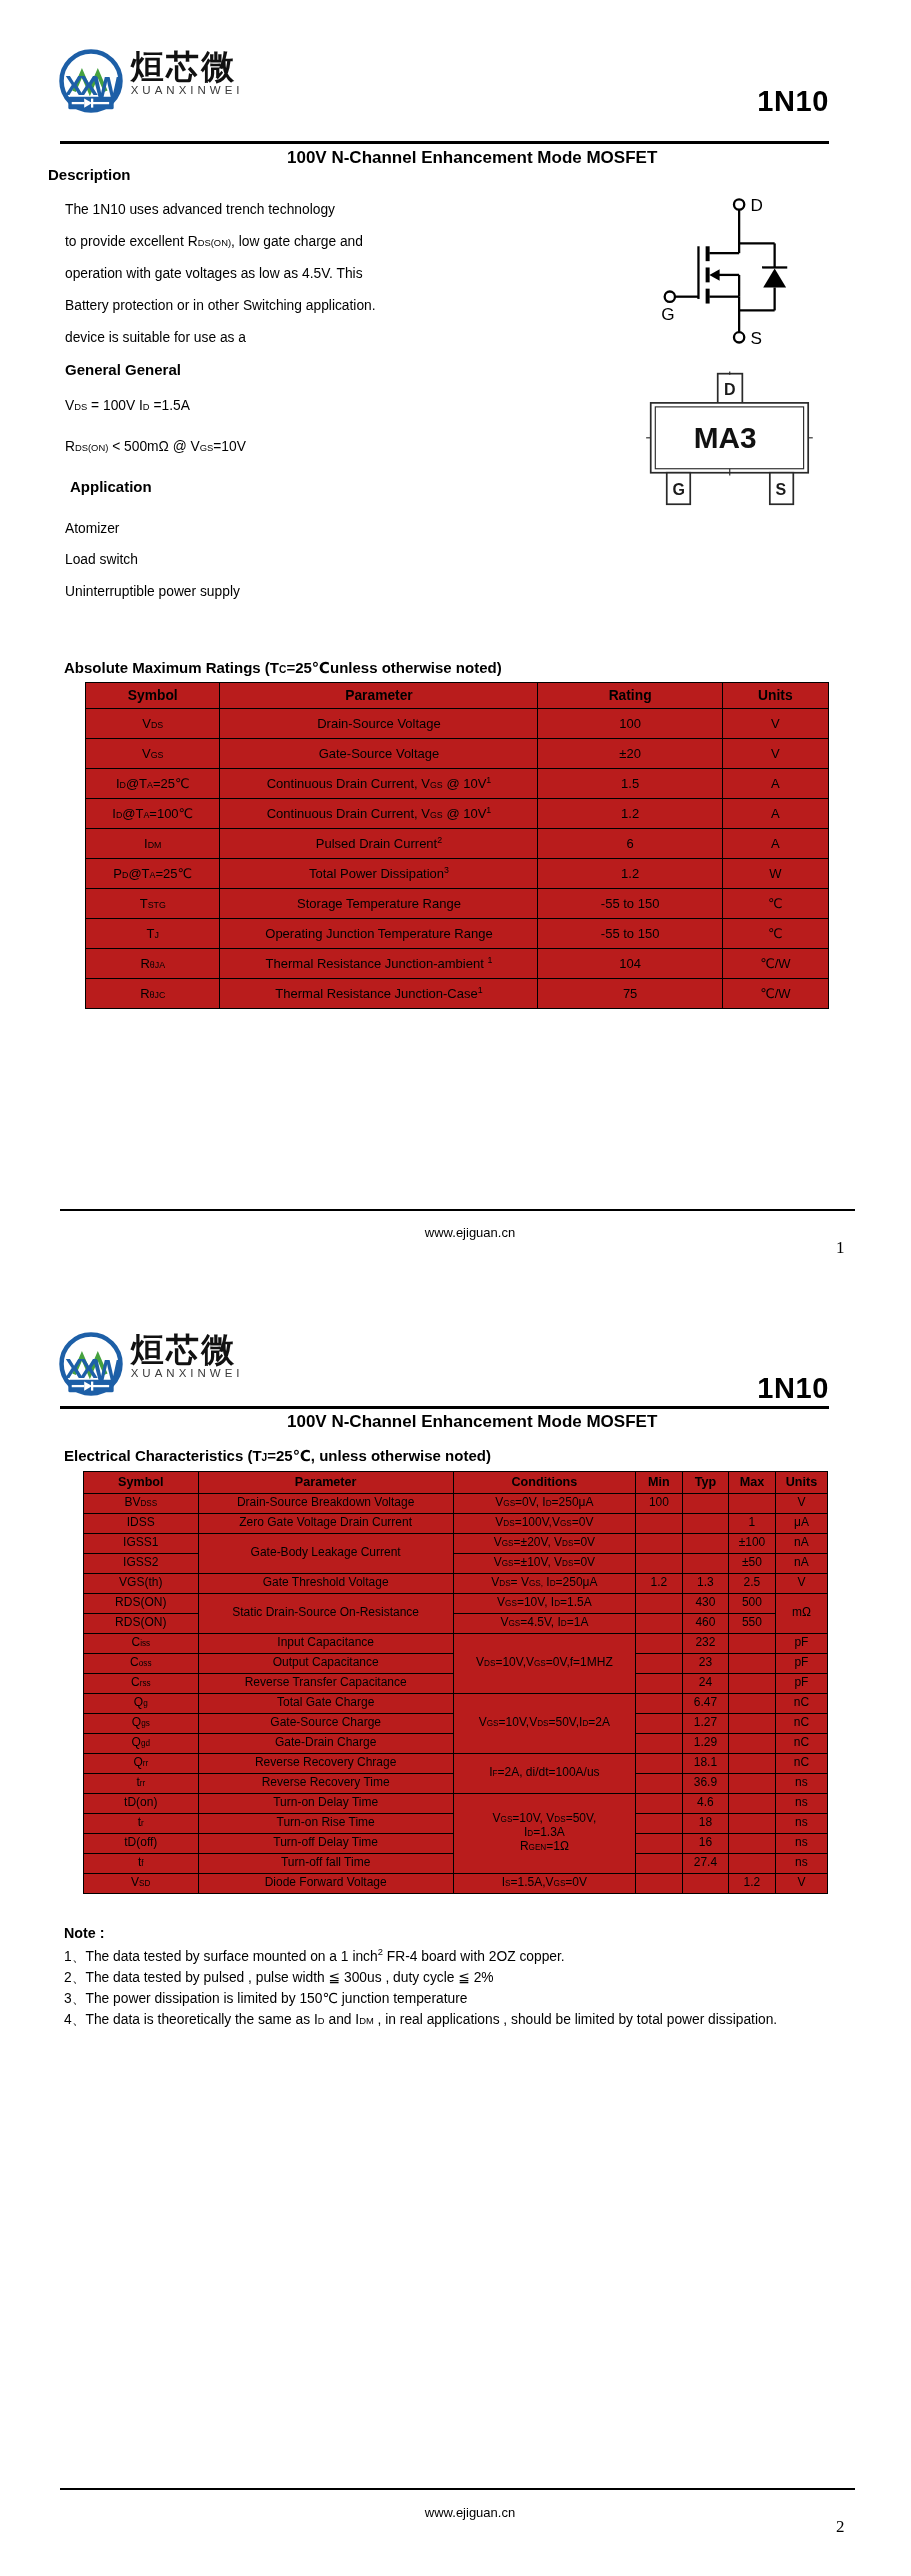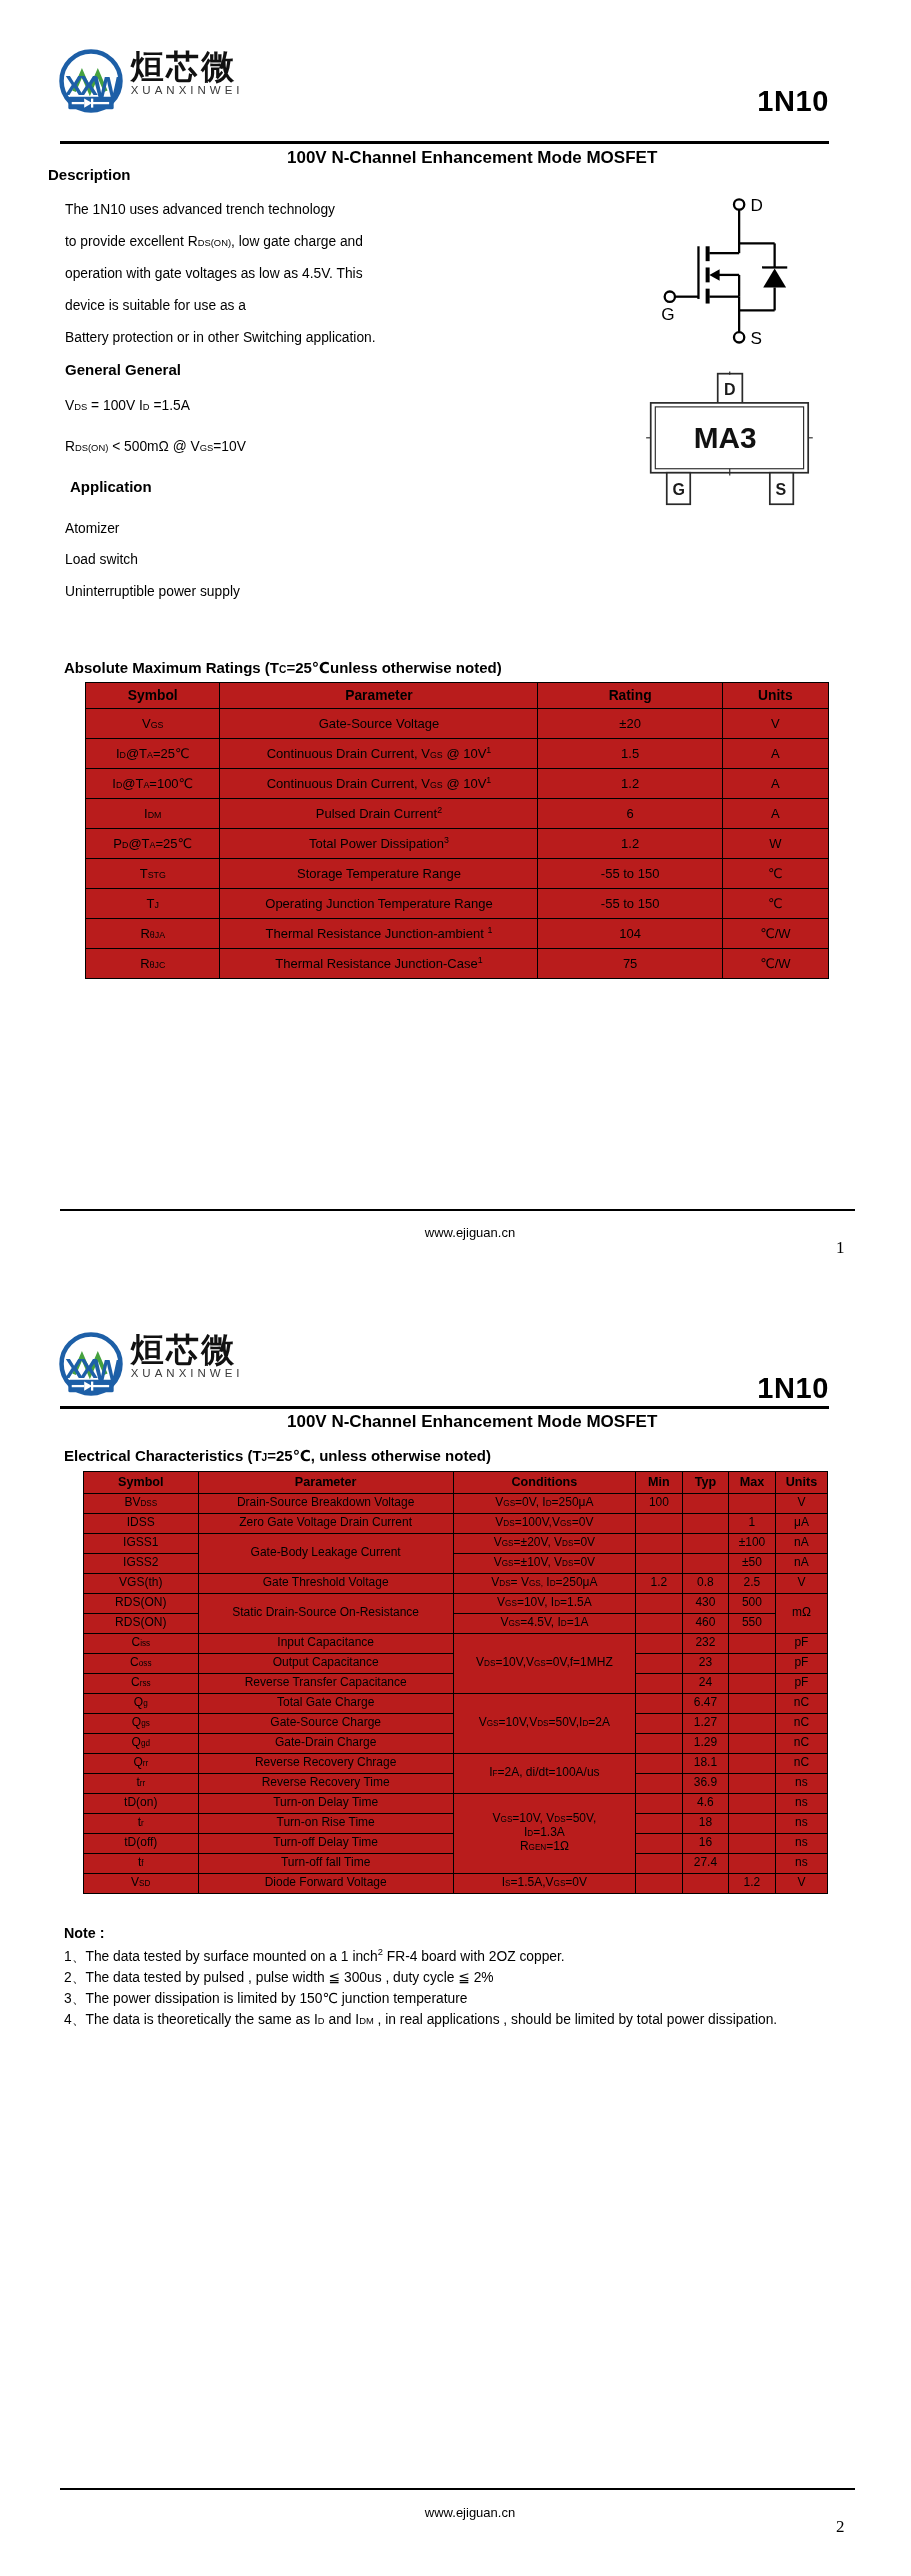--- a/index.html
+++ b/index.html
@@ -68,22 +68,22 @@
 
     <div class="abs part-number" style="left:574px;top:85px;width:255px;">1N10</div>
     <div class="abs rule" style="left:60px;top:141px;width:769px;"></div>
     <div class="abs subtitle" style="left:287px;top:148px;width:542px;">100V N-Channel Enhancement Mode MOSFET</div>
 
     <div class="abs sec-heading" style="left:48px;top:166px;">Description</div>
     <div class="abs body-text" style="left:65px;top:194px;width:367px;">
       <div class="para-line">The    1N10  uses advanced trench technology</div>
       <div class="para-line">to provide excellent R<sub>DS(ON)</sub>, low gate charge and</div>
       <div class="para-line">operation with gate voltages as low as 4.5V. This</div>
+      <div class="para-line">Battery protection or in other Switching application.</div>
       <div class="para-line">device is suitable for use as a</div>
-      <div class="para-line">Battery protection or in other Switching application.</div>
     </div>
 
     <div class="abs diagram" style="left:654px;top:189px;">
       <svg width="184" height="189" viewBox="0 0 320 330">
         <g stroke="#000" stroke-width="4" fill="none">
           <circle cx="148" cy="27" r="9"></circle>
           <line x1="148" y1="36" x2="148" y2="112"></line>
 
           <line x1="77" y1="100" x2="77" y2="192"></line>
 
@@ -159,20 +159,26 @@
           <thead>
             <tr>
               <th>Symbol</th>
               <th>Parameter</th>
               <th>Rating</th>
               <th>Units</th>
             </tr>
           </thead>
           <tbody>
             <tr>
+              <td>V<sub>DS</sub></td>
+              <td>Drain-Source Voltage</td>
+              <td>100</td>
+              <td>V</td>
+            </tr>
+            <tr>
               <td>V<sub>GS</sub></td>
               <td>Gate-Source Voltage</td>
               <td>±20</td>
               <td>V</td>
             </tr>
             <tr>
               <td>I<sub>D</sub>@T<sub>A</sub>=25℃</td>
               <td>Continuous Drain Current, V<sub>GS</sub> @ 10V<sup>1</sup></td>
               <td>1.5</td>
               <td>A</td>
@@ -312,21 +318,21 @@
               <td></td>
               <td></td>
               <td>±50</td>
               <td>nA</td>
             </tr>
             <tr>
               <td>VGS(th)</td>
               <td>Gate Threshold Voltage</td>
               <td>V<sub>DS</sub>= V<sub>GS,</sub> I<sub>D</sub>=250μA</td>
               <td>1.2</td>
-              <td>0.8</td>
+              <td>1.3</td>
               <td>2.5</td>
               <td>V</td>
             </tr>
             <tr>
               <td>RDS(ON)</td>
               <td rowspan="2">Static Drain-Source On-Resistance</td>
               <td>V<sub>GS</sub>=10V, I<sub>D</sub>=1.5A</td>
               <td></td>
               <td>430</td>
               <td>500</td>

